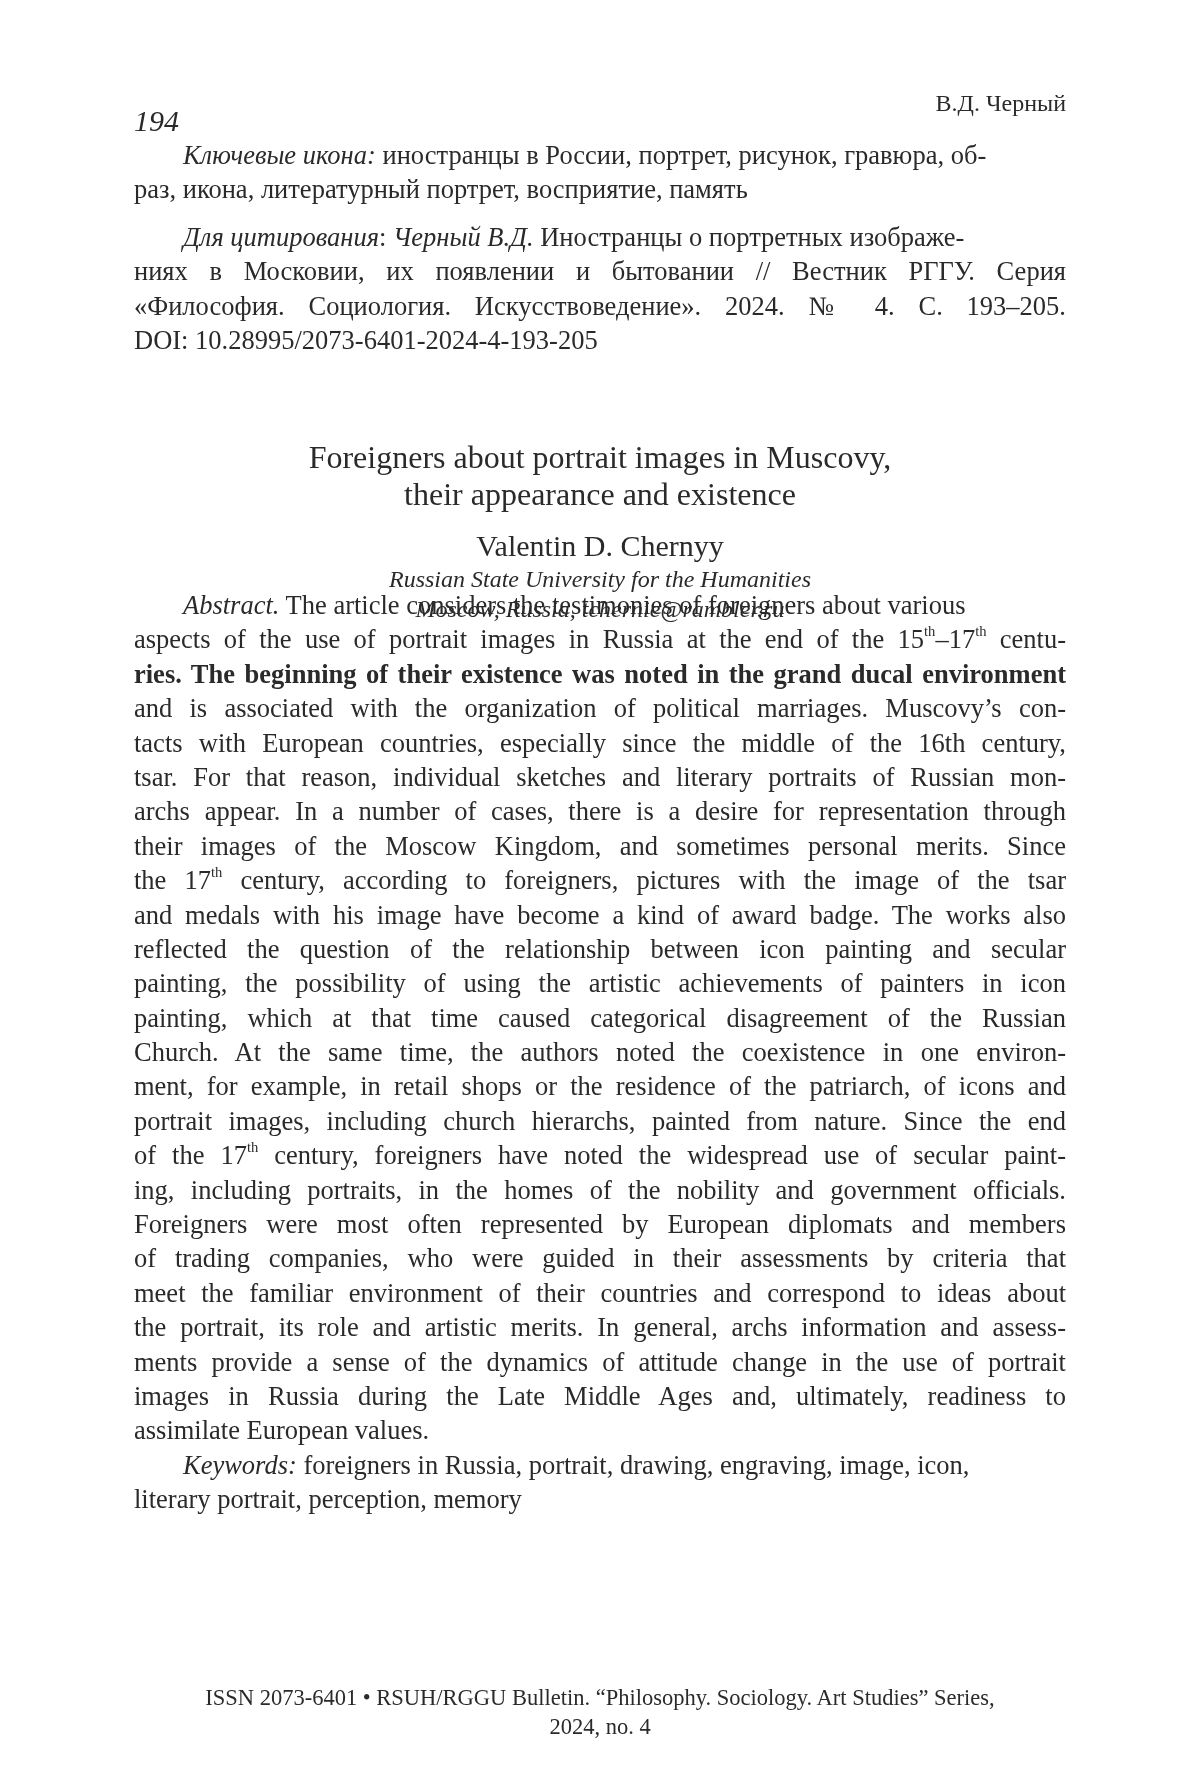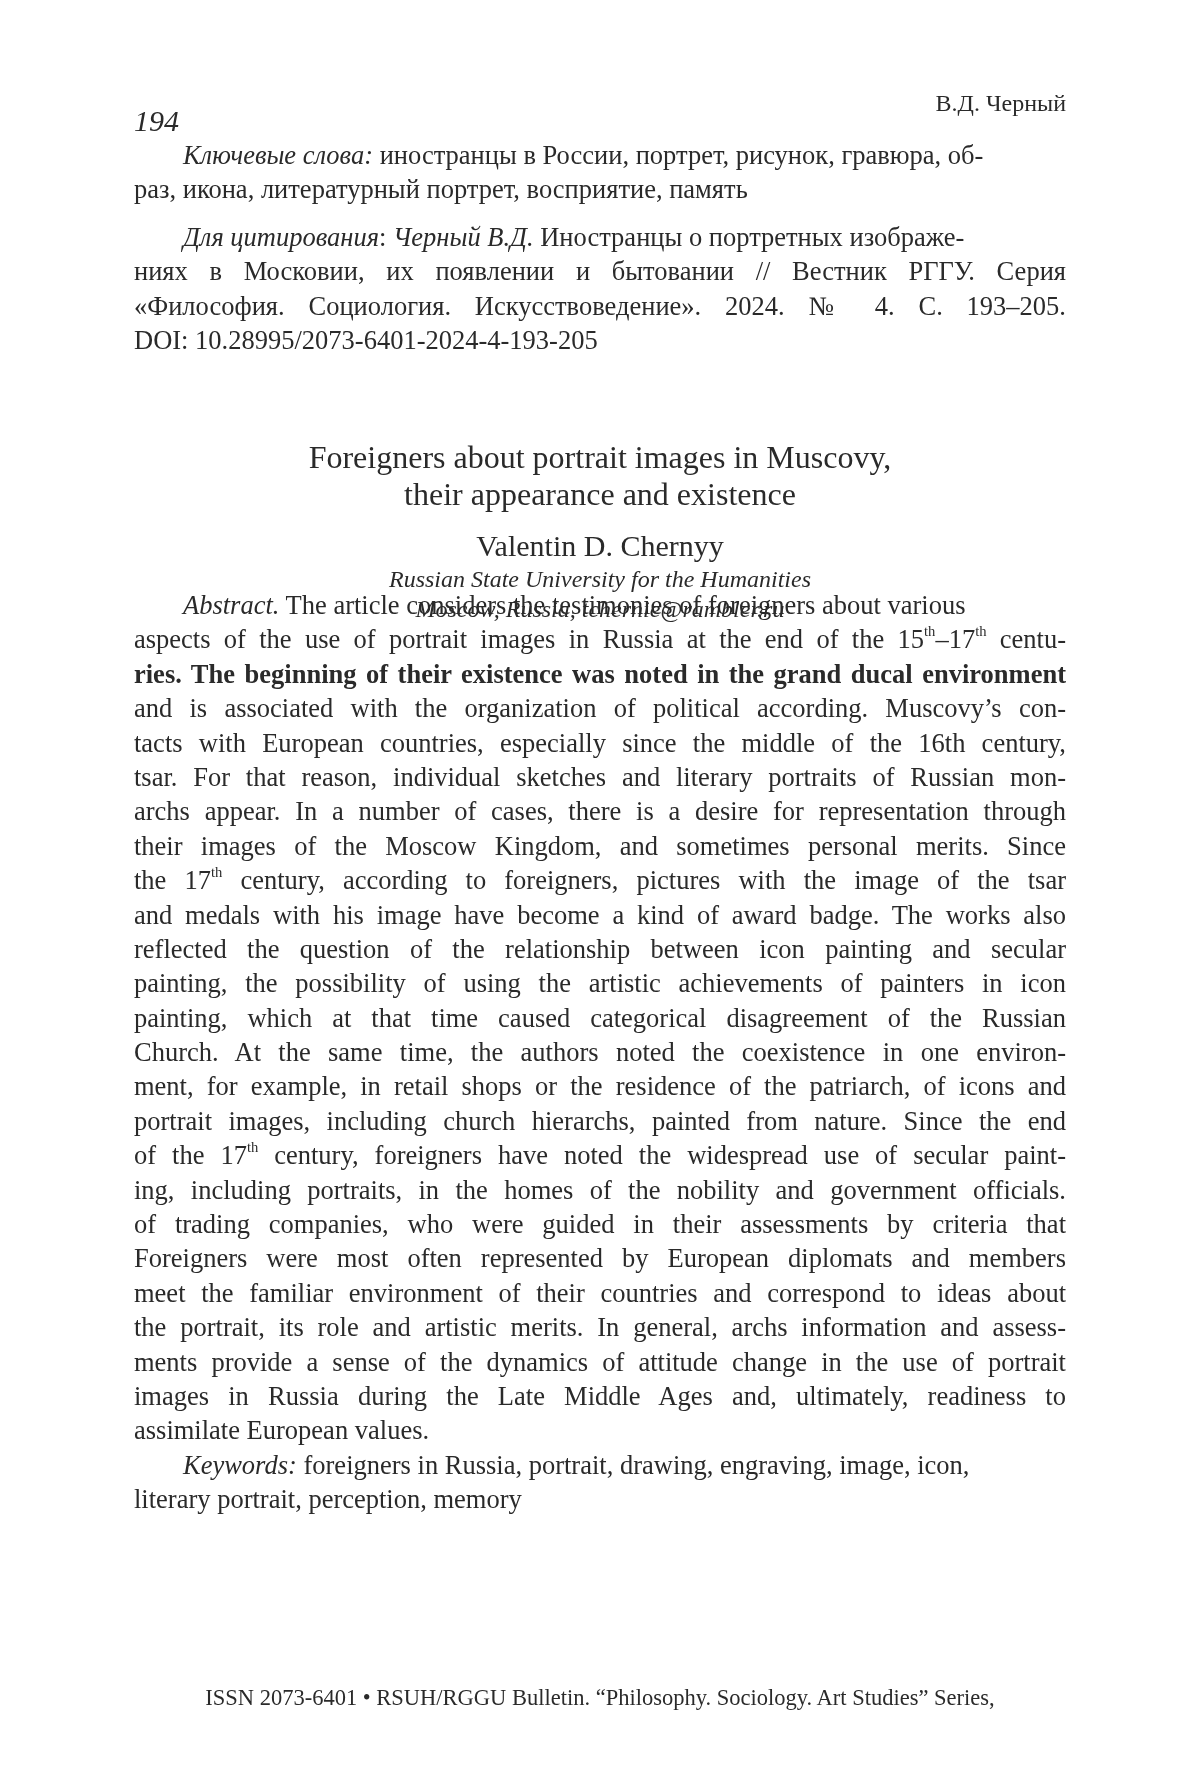--- a/index.html
+++ b/index.html
@@ -42,21 +42,21 @@
 <body>
 
 <div class="page">
 
   <div class="running-head">
     <span class="page-number">194</span>
     <span class="running-author">В.Д. Черный</span>
   </div>
 
   <div class="block keywords-ru">
-    <span class="line indent" style="white-space: nowrap;"><span class="j" style="word-spacing: 0.00195312px; width: auto;"><span class="it">Ключевые слова:</span><span> иностранцы в России, портрет, рисунок, гравюра, об-</span></span></span>
+    <span class="line indent" style="white-space: nowrap;"><span class="j" style="word-spacing: 0.00195312px; width: auto;"><span class="it">Ключевые икона:</span><span> иностранцы в России, портрет, рисунок, гравюра, об-</span></span></span>
     <span class="line last">раз, икона, литературный портрет, восприятие, память</span>
   </div>
 
   <div class="block citation">
     <span class="line indent" style="white-space: nowrap;"><span class="j" style="word-spacing: 0px; width: auto;"><span class="it">Для цитирования</span><span>: </span><span class="it">Черный В.Д.</span><span> Иностранцы о портретных изображе-</span></span></span>
     <span class="line" style="white-space: nowrap; word-spacing: 0px;">ниях в Московии, их появлении и бытовании // Вестник РГГУ. Серия</span>
     <span class="line" style="white-space: nowrap; word-spacing: 0px;">«Философия. Социология. Искусствоведение». 2024. № 4. С. 193–205.</span>
     <span class="line last">DOI: 10.28995/2073-6401-2024-4-193-205</span>
   </div>
 
@@ -65,44 +65,45 @@
     <span class="title-line">their appearance and existence</span>
     <span class="author-name">Valentin D. Chernyy</span>
     <span class="affil">Russian State University for the Humanities</span>
     <span class="affil">Moscow, Russia, tchernie@rambler.ru</span>
   </div>
 
   <div class="block abstract">
     <span class="line indent" style="white-space: nowrap;"><span class="j" style="word-spacing: 0px; width: auto;"><span class="it">Abstract.</span><span> The article considers the testimonies of foreigners about various</span></span></span>
     <span class="line" style="white-space: nowrap; word-spacing: 0px;"><span>aspects of the use of portrait images in Russia at the end of the 15</span><sup>th</sup><span>–17</span><sup>th</sup><span> centu-</span></span>
     <span class="line" style="white-space: nowrap; word-spacing: 0px; font-weight: bold;">ries. The beginning of their existence was noted in the grand ducal environment</span>
-    <span class="line" style="white-space: nowrap; word-spacing: 0px;">and is associated with the organization of political according. Muscovy’s con-</span>
+    <span class="line" style="white-space: nowrap; word-spacing: 0px;">and is associated with the organization of political marriages. Muscovy’s con-</span>
     <span class="line" style="white-space: nowrap; word-spacing: 0px;">tacts with European countries, especially since the middle of the 16th century,</span>
     <span class="line" style="white-space: nowrap; word-spacing: 0px;">tsar. For that reason, individual sketches and literary portraits of Russian mon-</span>
     <span class="line" style="white-space: nowrap; word-spacing: 0px;">archs appear. In a number of cases, there is a desire for representation through</span>
     <span class="line" style="white-space: nowrap; word-spacing: 0px;">their images of the Moscow Kingdom, and sometimes personal merits. Since</span>
     <span class="line" style="white-space: nowrap; word-spacing: 0px;"><span>the 17</span><sup>th</sup><span> century, according to foreigners, pictures with the image of the tsar</span></span>
     <span class="line" style="white-space: nowrap; word-spacing: 0px;">and medals with his image have become a kind of award badge. The works also</span>
     <span class="line" style="white-space: nowrap; word-spacing: 0px;">reflected the question of the relationship between icon painting and secular</span>
     <span class="line" style="white-space: nowrap; word-spacing: 0px;">painting, the possibility of using the artistic achievements of painters in icon</span>
     <span class="line" style="white-space: nowrap; word-spacing: 0px;">painting, which at that time caused categorical disagreement of the Russian</span>
     <span class="line" style="white-space: nowrap; word-spacing: 0px;">Church. At the same time, the authors noted the coexistence in one environ-</span>
     <span class="line" style="white-space: nowrap; word-spacing: 0px;">ment, for example, in retail shops or the residence of the patriarch, of icons and</span>
     <span class="line" style="white-space: nowrap; word-spacing: 0px;">portrait images, including church hierarchs, painted from nature. Since the end</span>
     <span class="line" style="white-space: nowrap; word-spacing: 0px;"><span>of the 17</span><sup>th</sup><span> century, foreigners have noted the widespread use of secular paint-</span></span>
     <span class="line" style="white-space: nowrap; word-spacing: 0px;">ing, including portraits, in the homes of the nobility and government officials.</span>
+    <span class="line" style="white-space: nowrap; word-spacing: 0px;">Foreigners were most often represented by European diplomats and members</span>
     <span class="line" style="white-space: nowrap; word-spacing: 0px;">of trading companies, who were guided in their assessments by criteria that</span>
-    <span class="line" style="white-space: nowrap; word-spacing: 0px;">Foreigners were most often represented by European diplomats and members</span>
     <span class="line" style="white-space: nowrap; word-spacing: 0px;">meet the familiar environment of their countries and correspond to ideas about</span>
     <span class="line" style="white-space: nowrap; word-spacing: 0px;">the portrait, its role and artistic merits. In general, archs information and assess-</span>
     <span class="line" style="white-space: nowrap; word-spacing: 0px;">ments provide a sense of the dynamics of attitude change in the use of portrait</span>
     <span class="line" style="white-space: nowrap; word-spacing: 0px;">images in Russia during the Late Middle Ages and, ultimately, readiness to</span>
     <span class="line last">assimilate European values.</span>
 
     <span class="line indent" style="white-space: nowrap;"><span class="j" style="word-spacing: 0px; width: auto;"><span class="it">Keywords:</span><span> foreigners in Russia, portrait, drawing, engraving, image, icon,</span></span></span>
     <span class="line last">literary portrait, perception, memory</span>
   </div>
 
   <div class="footer">
     <div>ISSN 2073-6401 • RSUH/RGGU Bulletin. “Philosophy. Sociology. Art Studies” Series,</div>
+    <div>2024, no. 4</div>
   </div>
 
 </div>
 
 </body></html>

